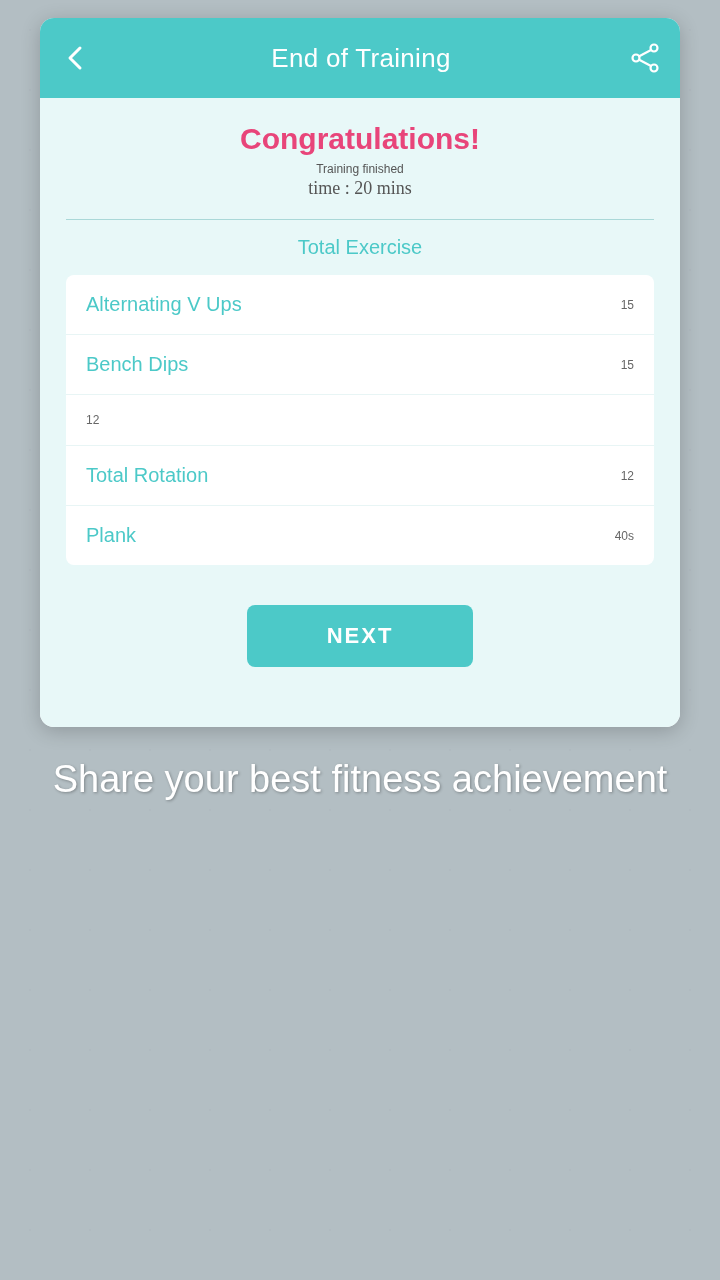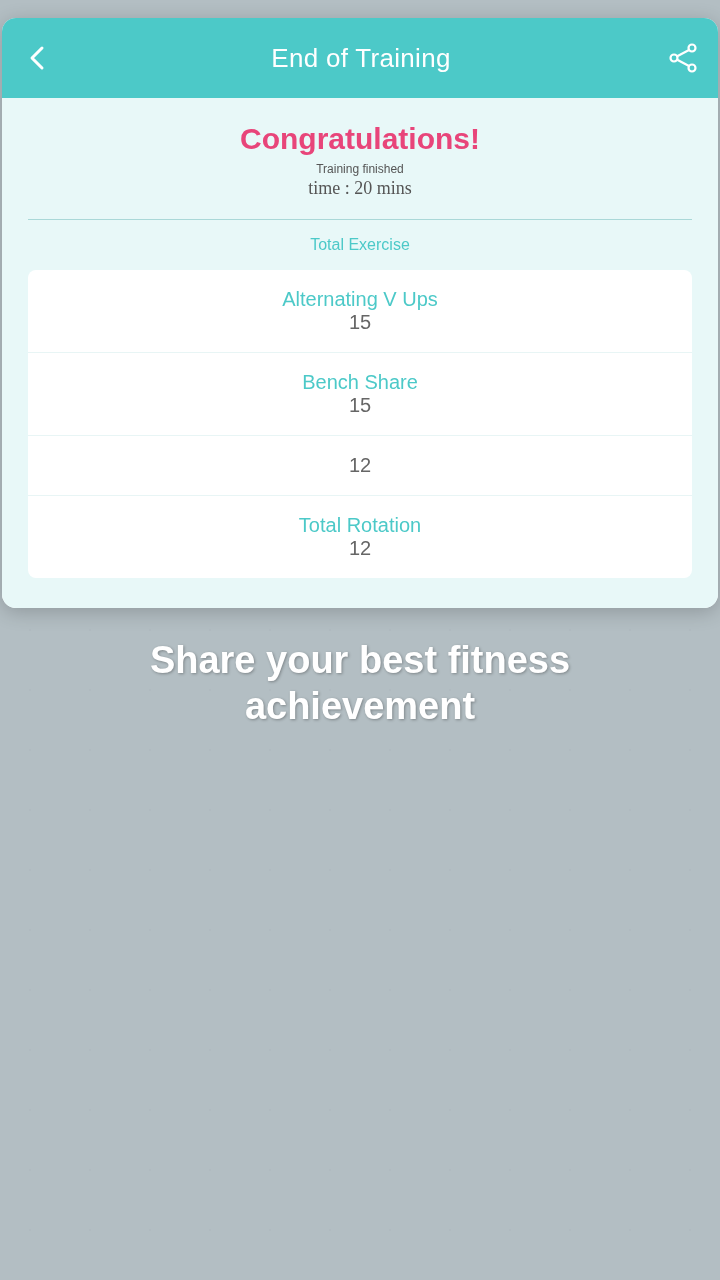--- a/index.html
+++ b/index.html
@@ -24,21 +24,21 @@
     .bg-overlay {
       position: absolute;
       top: 0; left: 0; right: 0; bottom: 0;
       background: rgba(180, 190, 196, 0.85);
       z-index: 0;
     }
 
     .modal-wrapper {
       position: relative;
       z-index: 10;
-      width: 716px;
+      width: 640px;
       margin-top: 18px;
       background: #ffffff;
       border-radius: 14px;
       overflow: hidden;
       box-shadow: 0 4px 20px rgba(0,0,0,0.2);
     }
 
     
     .header {
       background-color: #4cc9c8;
@@ -106,55 +106,54 @@
     }
 
     .divider {
       border: none;
       border-top: 1px solid #aad8d8;
       margin: 20px 0 16px;
     }
 
     .total-exercise-label {
       color: #4cc9c8;
-      font-size: 16px;
+      font-size: 20px;
       text-align: center;
       margin-bottom: 16px;
       font-weight: 400;
     }
 
     
     .exercise-list {
       background: #ffffff;
       border-radius: 8px;
       overflow: hidden;
     }
 
     .exercise-row {
       display: flex;
       align-items: center;
       justify-content: space-between;
       padding: 18px 20px;
       border-bottom: 1px solid #e8f5f5;
-      flex-direction: column;
     }
 
     .exercise-row:last-child {
       border-bottom: none;
     }
 
     .exercise-name {
       color: #4cc9c8;
       font-size: 20px;
       font-weight: 400;
     }
 
     .exercise-count {
       color: #666;
-      font-size: 20px;
+      font-size: 12px;
       font-weight: 500;
     }
 
     
     .next-btn-wrapper {
       display: flex;
       justify-content: center;
       padding: 40px 0 30px;
       background: #e8f8f8;
     }
@@ -170,21 +169,21 @@
       letter-spacing: 2px;
       cursor: pointer;
     }
 
     
     .bottom-text {
       position: relative;
       z-index: 10;
       color: #ffffff;
       font-size: 38px;
-      font-weight: 700;
+      font-weight: 400;
       text-align: center;
       padding: 30px 40px 0;
       text-shadow: 1px 1px 3px rgba(0,0,0,0.3);
       line-height: 1.2;
     }
   </style>
 </head>
 <body>
 
 <div class="bg-overlay"></div>
@@ -220,29 +219,36 @@
     <hr class="divider">
 
     <p class="total-exercise-label">Total Exercise</p>
 
     <div class="exercise-list">
     <div class="exercise-row">
           <span class="exercise-name">Alternating V Ups</span>
           <span class="exercise-count">15</span>
         </div>
         <div class="exercise-row">
-          <span class="exercise-name">Bench Share</span>
+          <span class="exercise-name">Bench Dips</span>
           <span class="exercise-count">15</span>
         </div>
         <div class="exercise-row">
           <span class="exercise-count">12</span>
         </div>
         <div class="exercise-row">
           <span class="exercise-name">Total Rotation</span>
           <span class="exercise-count">12</span>
         </div>
+        <div class="exercise-row">
+          <span class="exercise-name">Plank</span>
+          <span class="exercise-count">40s</span>
+        </div>
       </div>
 
+    <div class="next-btn-wrapper">
+      <button class="next-btn">NEXT</button>
+    </div>
 
   </div>
 </div>
 
 <div class="bottom-text">Share your best fitness achievement</div>
 
 </body></html>

